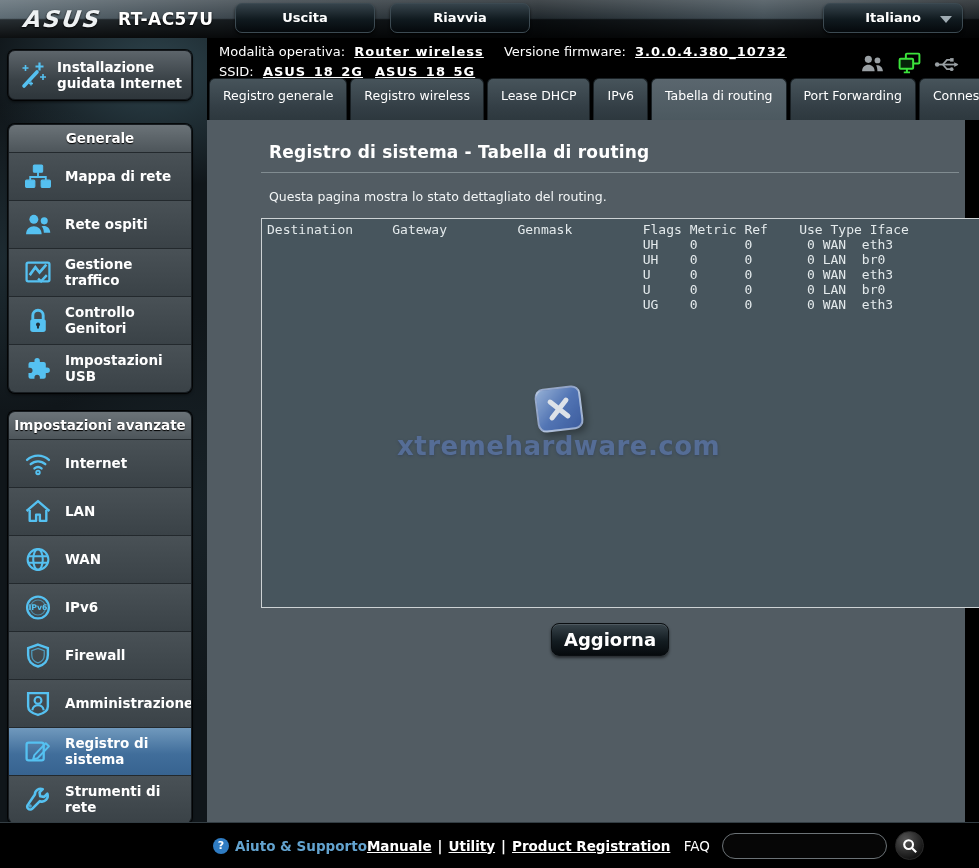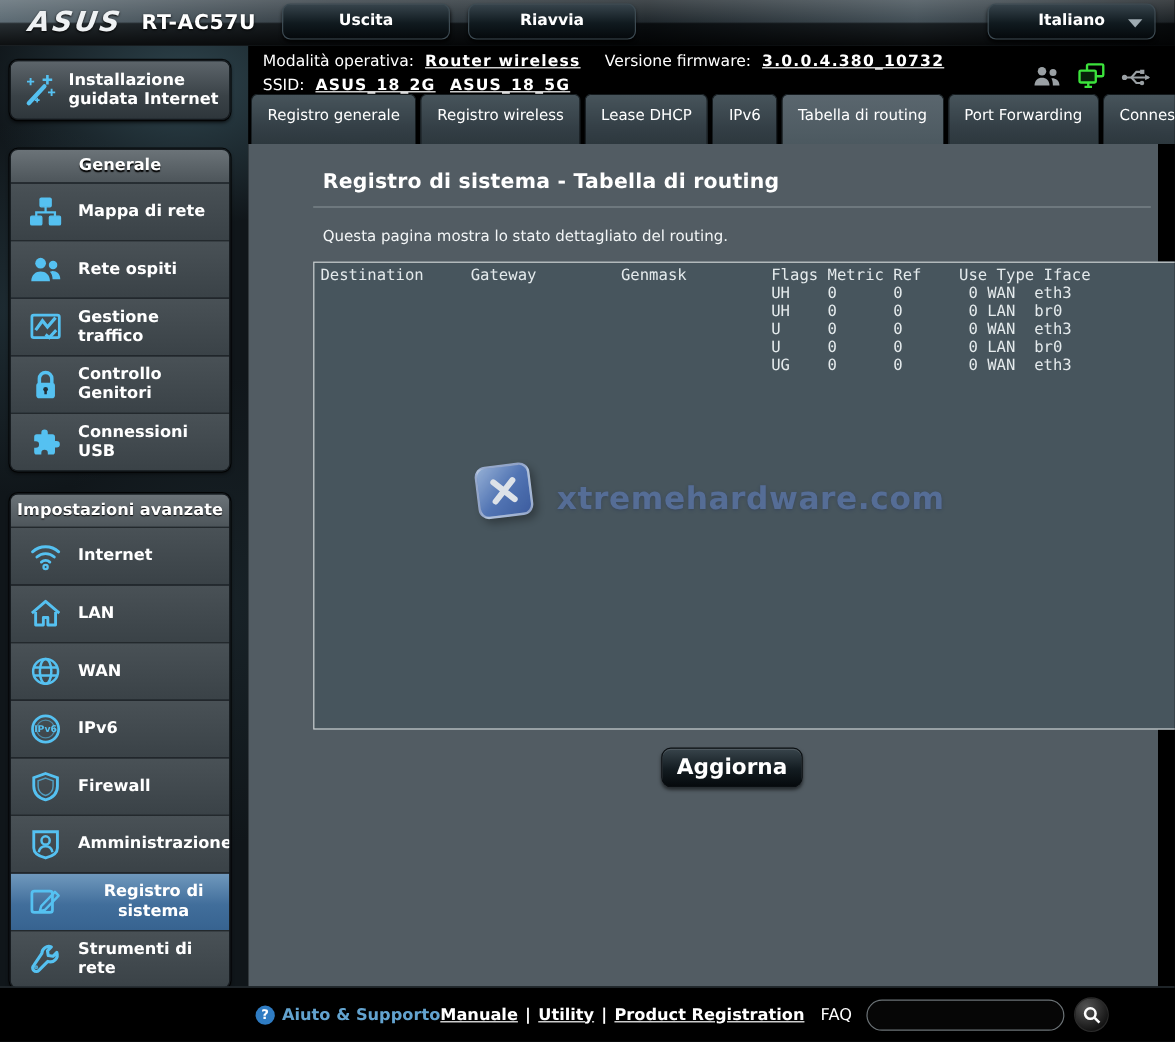--- a/index.html
+++ b/index.html
@@ -63,21 +63,21 @@
     height:27px; line-height:27px; text-align:center; color:#fff; font-weight:700; font-size:13.5px;
     background:linear-gradient(#6b7378, #4d555a); text-shadow:0 1px 1px #000;
   }
   .side-item {
     display:flex; align-items:center; gap:8px; height:48px; padding-left:10px; cursor:pointer;
     background:linear-gradient(#495156, #3a4247);
     border-top:1px solid #23292d;
     color:#fff; font-weight:700; font-size:13.5px; line-height:1.15;
   }
   .side-item .ico { flex:0 0 38px; display:flex; justify-content:center; color:#55c1f1; }
-  .side-item.active { background:linear-gradient(#7099bd, #416e9b 55%, #376390);text-align:center; }
+  .side-item.active { background:linear-gradient(#7099bd, #416e9b 55%, #376390); }
   #wizard-button .ico { color:#55c1f1; }
 
   
   #statusbar {
     position:absolute; left:207px; top:38px; width:772px; height:47px; background:#000;
     color:#fff; font-size:13px; padding:6px 0 0 12px; z-index:5;
   }
   .sline { margin-bottom:5px; white-space:nowrap; }
   .slabel { margin-right:5px; }
   .slink { color:#fff; font-weight:700; letter-spacing:1px; text-decoration:underline; margin-right:16px; cursor:pointer; }
@@ -116,21 +116,21 @@
   #routing-pre {
     font-family:"DejaVu Sans Mono", "Liberation Mono", monospace;
     font-size:13px; line-height:15px; color:#e4eaec;
     padding:3px 5px; white-space:pre; height:100%; overflow:hidden;
   }
   .resize-corner {
     position:absolute; right:1px; bottom:1px; width:12px; height:12px; cursor:nwse-resize;
     background:repeating-linear-gradient(135deg, transparent 0 2px, #bcc3c6 2px 3.5px);
     clip-path:polygon(100% 0, 100% 100%, 0 100%);
   }
-  #watermark { position:absolute; left:135px; top:168px; display:flex; align-items:flex-end; gap:21px; pointer-events:none; }
+  #watermark { position:absolute; left:135px; top:168px; display:flex; align-items:center; gap:0; pointer-events:none;flex-direction:column; }
   .wm-badge {
     width:46px; height:44px; border-radius:9px; transform:rotate(-7deg); position:relative;
     background:linear-gradient(135deg, #9db9e2, #5479be 50%, #3c5ea6);
     border:2px solid rgba(225,232,244,.55); box-shadow:3px 4px 7px rgba(0,0,0,.35);
     display:flex; align-items:center; justify-content:center; opacity:.9;
   }
   .wm-text {
     font-size:26px; font-weight:700; letter-spacing:.5px; color:#5f7cba; opacity:.62;
     text-shadow:0 1px 3px rgba(25,40,80,.55);
   }
@@ -239,21 +239,21 @@
             </svg>
           </span>
           <span>Controllo Genitori</span>
         </div>
         <div class="side-item">
           <span class="ico">
             <svg width="29" height="27" viewBox="0 0 24 24" fill="currentColor">
               <path d="M10.8 2.6a2.4 2.4 0 0 0-2.4 2.4v1.2H5A1.9 1.9 0 0 0 3.1 8.1v3.2h1.2a2.4 2.4 0 1 1 0 4.8H3.1v3.2A1.9 1.9 0 0 0 5 21.2h3.4V20a2.4 2.4 0 1 1 4.8 0v1.2h3.4a1.9 1.9 0 0 0 1.9-1.9v-3.4h1.2a2.4 2.4 0 1 0 0-4.8h-1.2V8.1a1.9 1.9 0 0 0-1.9-1.9h-3.4V5a2.4 2.4 0 0 0-2.4-2.4z"></path>
             </svg>
           </span>
-          <span>Connessioni USB</span>
+          <span>Impostazioni USB</span>
         </div>
       </div>
       <div class="side-section">
         <div class="section-title">Impostazioni avanzate</div>
         <div class="side-item">
           <span class="ico">
             <svg width="30" height="27" viewBox="0 0 28 26" fill="none" stroke="currentColor" stroke-width="2.3" stroke-linecap="round">
               <path d="M3.5 9.5a15.5 15.5 0 0 1 21 0"></path>
               <path d="M7 13.7a10.3 10.3 0 0 1 14 0"></path>
               <path d="M10.6 17.7a5.4 5.4 0 0 1 6.8 0"></path>

